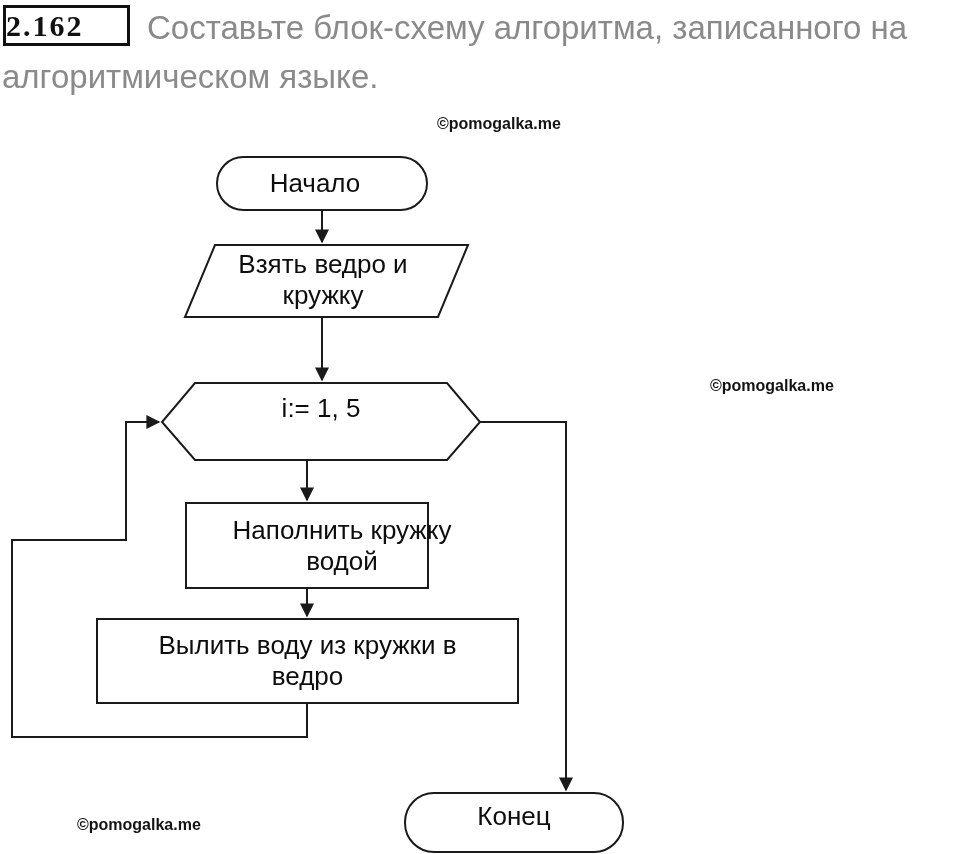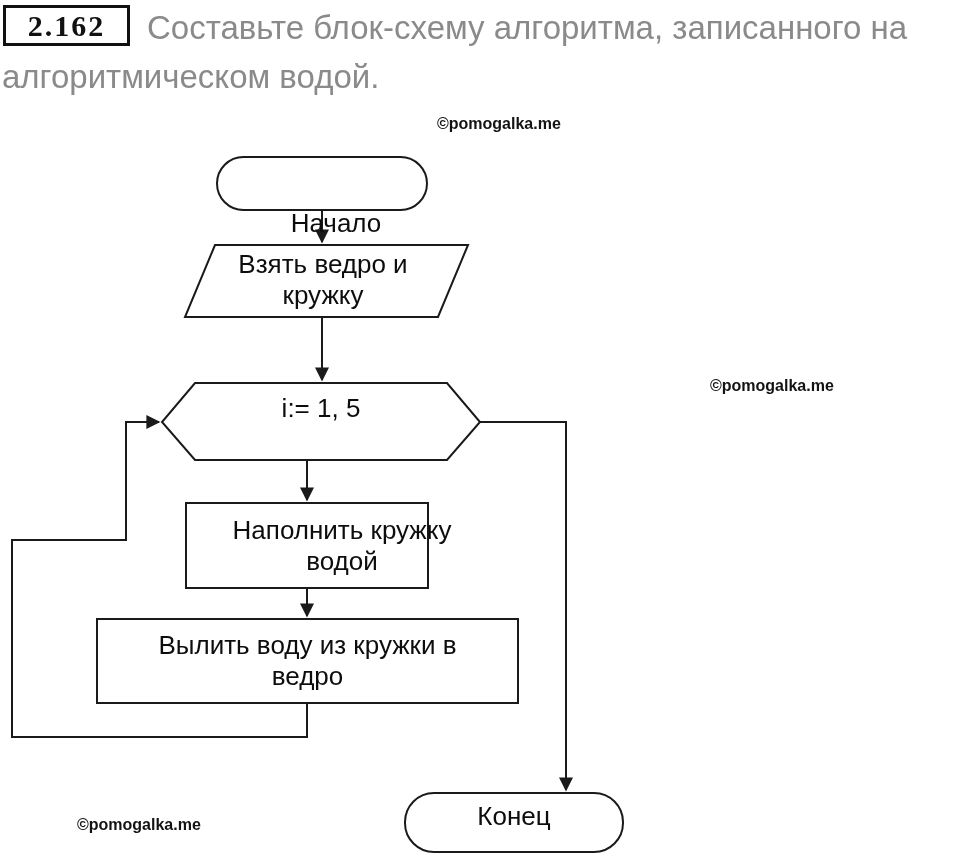--- a/index.html
+++ b/index.html
@@ -17,21 +17,21 @@
   }
 
   
   .task-box {
     position: absolute;
     left: 3px; top: 5px;
     width: 121px; height: 35px;
     border: 3px solid #111111;
     display: flex;
     align-items: center;
-    justify-content: center;
+    justify-content: flex-start;
     font-family: "Liberation Serif", serif;
     font-weight: 700;
     font-size: 30px;
     letter-spacing: 2px;
     color: #111111;
     background: #ffffff;
   }
   .header-line {
     position: absolute;
     font-size: 33px;
@@ -65,37 +65,37 @@
     display: flex;
     align-items: center;
     justify-content: center;
     text-align: center;
     font-size: 26px;
     line-height: 31px;
     color: #0d0d0d;
     white-space: pre-line;
     pointer-events: none;
   }
-  #label-start { left: 231px; top: 157px; width: 210px; height: 53px; margin-top: 40px; }
+  #label-start { left: 210px; top: 157px; width: 210px; height: 53px; }
   #label-input { left: 192px; top: 247px; width: 262px; height: 66px; }
   #label-loop  { left: 162px; top: 370px; width: 318px; height: 77px; }
   #label-fill  { left: 186px; top: 503px; width: 242px; height: 85px; margin-left: 35px; }
   #label-pour  { left: 97px;  top: 619px; width: 421px; height: 84px; border-radius: 21px; }
   #label-end   { left: 405px; top: 793px; width: 218px; height: 46px; }
 </style>
 </head>
 <body>
 
 <div id="page">
 
   <div class="task-box">
     <span>2.162</span>
   </div>
   <div id="header-line-1" class="header-line">Составьте блок-схему алгоритма, записанного на</div>
-  <div id="header-line-2" class="header-line">алгоритмическом водой.</div>
+  <div id="header-line-2" class="header-line">алгоритмическом языке.</div>
 
   <div id="wm-top" class="watermark">©pomogalka.me</div>
   <div id="wm-right" class="watermark">©pomogalka.me</div>
   <div id="wm-bottom" class="watermark">©pomogalka.me</div>
 
   <svg id="flow-svg" viewBox="0 0 960 854">
     <defs>
       <marker id="arrowhead" viewBox="0 0 10 10" refX="9" refY="5" markerUnits="userSpaceOnUse" markerWidth="16" markerHeight="14" orient="auto">
         <path d="M0,0 L10,5 L0,10 z" fill="#1a1a1a"></path>
       </marker>

